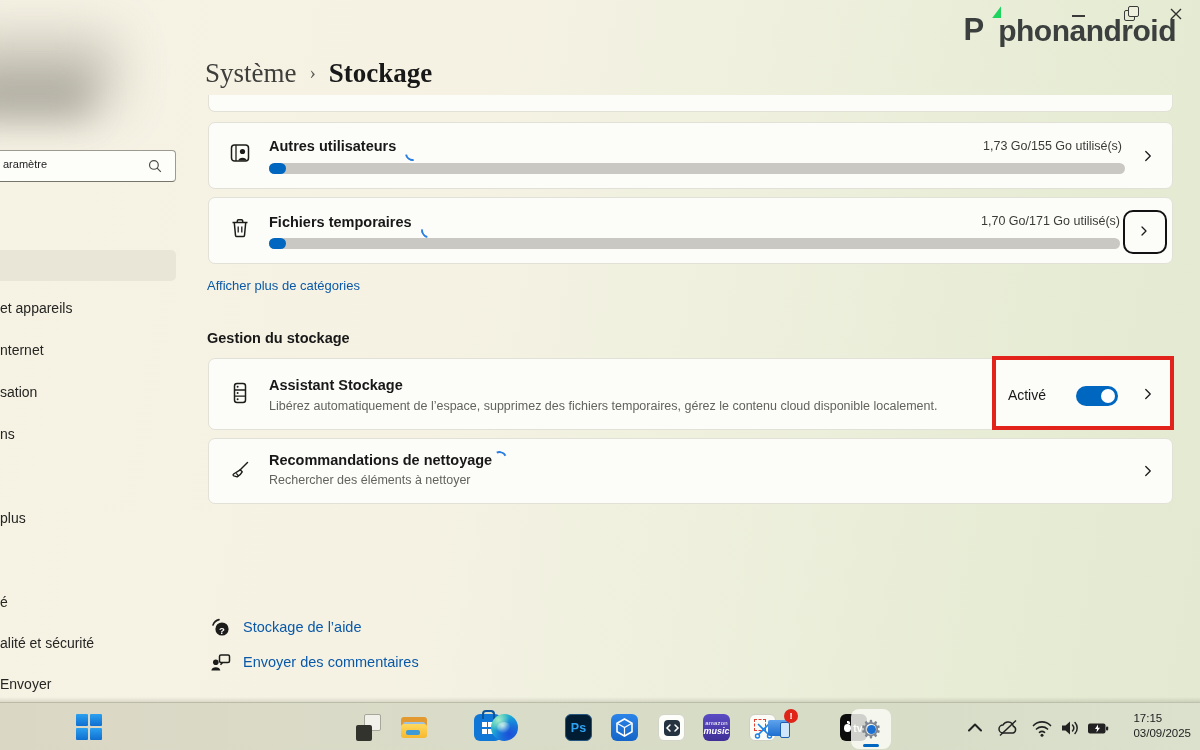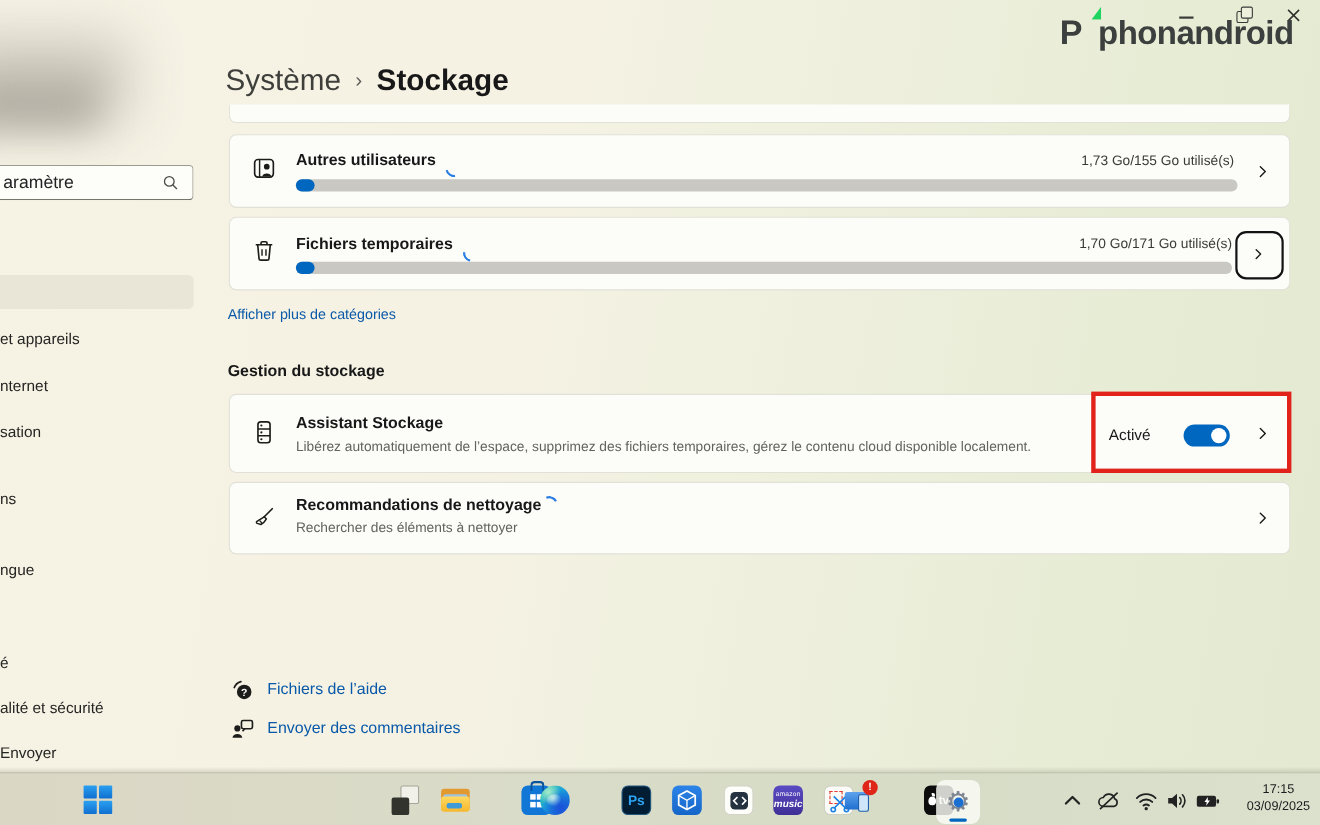--- a/index.html
+++ b/index.html
@@ -14,27 +14,27 @@
   .wm{position:absolute;top:16px;right:24px;display:flex;align-items:flex-start;gap:7px;z-index:5;}
   .wm-logo{position:relative;font-size:31px;font-weight:800;color:#3b3f3e;line-height:28px;}
   .wm-logo i{position:absolute;left:1px;bottom:-2px;width:9px;height:12px;background:#1ed45f;
     clip-path:polygon(0 100%,100% 0,100% 100%);}
   .wm-text{font-size:30px;font-weight:700;letter-spacing:-.5px;color:#3b3f3e;line-height:30px;}
   
   .blob1{position:absolute;left:-45px;top:38px;width:160px;height:70px;background:#8e8b80;filter:blur(26px);opacity:.45;}
   .blob2{position:absolute;left:-40px;top:80px;width:130px;height:38px;background:#6f6d64;filter:blur(18px);opacity:.4;}
   .sb-search{position:absolute;left:-28px;top:150px;width:202px;height:30px;background:#fdfdfa;
     border:1px solid #9b9b90;border-bottom:1.5px solid #75756c;border-radius:4px;}
-  .sb-search .txt{position:absolute;left:30px;top:7px;font-size:16px;color:#222;}
+  .sb-search .txt{position:absolute;left:30px;top:7px;font-size:11px;color:#222;}
   .sb-search svg{position:absolute;right:12px;top:7px;}
   .sb-selected{position:absolute;left:-28px;top:250px;width:204px;height:31px;background:#e9e6d8;border-radius:5px;}
   .sb-item{position:absolute;left:0;height:18px;font-size:14px;color:#252523;white-space:nowrap;}
   
   .main{position:absolute;left:205px;top:0;width:975px;height:702px;}
-  .crumbs{position:absolute;left:0;top:58px;font-size:27px;color:#3e3e3b;white-space:nowrap;}
+  .crumbs{position:absolute;left:0;top:58px;font-size:27px;color:#3e3e3b;white-space:nowrap;font-family:Liberation Serif, serif;}
   .crumbs .sep{font-size:19px;color:#5c5c58;margin:0 13px;vertical-align:3px;}
   .crumbs .current{font-weight:700;color:#181818;}
   .card{position:absolute;left:3px;width:965px;background:#fcfcf9;border:1px solid #e2e1d7;
     border-radius:7px;box-sizing:border-box;}
   .c-sliver{top:95px;height:17px;border-top:none;border-radius:0 0 7px 7px;}
   .c-users{top:122px;height:67px;}
   .c-temp{top:197px;height:67px;}
   .c-assist{top:358px;height:72px;}
   .c-clean{top:438px;height:66px;}
   .c-adv{top:512px;height:67px;}
@@ -117,21 +117,21 @@
   .atv .apl{position:relative;width:7px;height:8px;background:#fff;border-radius:50% 50% 46% 46%;}
   .atv .apl::before{content:'';position:absolute;left:2.5px;top:-3px;width:3px;height:3px;background:#fff;border-radius:0 60% 0 60%;}
   .atv .t{color:#fff;font-size:10.5px;font-weight:700;}
   
   .set-pill{position:absolute;left:851px;top:6px;width:40px;height:40px;background:rgba(251,251,246,.82);border-radius:8px;}
   .set-pill .gear{position:absolute;left:0;top:1px;width:40px;text-align:center;font-size:25px;color:#7e8691;line-height:38px;}
   .set-pill .dot{position:absolute;left:16px;top:16px;width:9px;height:9px;border-radius:50%;background:#1b6fd0;}
   .set-pill .ul{position:absolute;left:12px;bottom:2px;width:16px;height:3px;border-radius:2px;background:#0067c0;}
   
   .tray-ic{position:absolute;top:14px;width:24px;height:22px;}
-  .clock{position:absolute;right:9px;top:8px;text-align:center;font-size:11.5px;line-height:15px;color:#1c1c1c;}
+  .clock{position:absolute;right:9px;top:8px;text-align:left;font-size:11.5px;line-height:15px;color:#1c1c1c;}
 </style>
 </head>
 <body>
 
 <div class="screen">
 
   <div class="win-min"></div>
   <div class="win-restore"></div>
   <div class="win-close">
     <svg width="16" height="16" viewBox="0 0 16 16">
@@ -158,24 +158,24 @@
   </div>
 
   <div class="sb-selected"></div>
 
   <div class="sb-item" style="top:300px">
     <span>et appareils</span></div>
   <div class="sb-item" style="top:342px">
     <span>nternet</span></div>
   <div class="sb-item" style="top:384px">
     <span>sation</span></div>
-  <div class="sb-item" style="top:445px">
+  <div class="sb-item" style="top:426px">
     <span>ns</span></div>
   <div class="sb-item" style="top:510px">
-    <span>ngue</span></div>
+    <span>plus</span></div>
   <div class="sb-item" style="top:594px">
     <span>é</span></div>
   <div class="sb-item" style="top:635px">
     <span>alité et sécurité</span></div>
   <div class="sb-item" style="top:676px">
     <span>Envoyer</span></div>
 
   <div class="main">
 
     <div class="crumbs">
@@ -261,21 +261,21 @@
     </div>
 
 
     <div class="f-icon" style="top:616px">
       <svg width="24" height="24" viewBox="0 0 24 24">
         <path d="M4,9 A8.5,8.5 0 0 1 10,3.6" fill="none" stroke="#1c1c1a" stroke-width="1.6" stroke-linecap="round"></path>
         <circle cx="13" cy="13" r="6.6" fill="#1c1c1a"></circle>
       </svg>
       <span class="q-mark">?</span>
     </div>
-    <a class="f-link" style="top:619px">Fichiers de l’aide</a>
+    <a class="f-link" style="top:619px">Stockage de l’aide</a>
 
     <svg class="f-icon" style="top:651px" width="24" height="24" viewBox="0 0 24 24">
       <rect x="10.5" y="4" width="10" height="7.5" rx="1.5" fill="none" stroke="#1c1c1a" stroke-width="1.5"></rect>
       <path d="M13.5,11.5 l-2,2.3" stroke="#1c1c1a" stroke-width="1.5" fill="none"></path>
       <circle cx="6.8" cy="11.2" r="2.8" fill="#1c1c1a"></circle>
       <path d="M2.3,19.6 a4.6,4.2 0 0 1 9,0 z" fill="#1c1c1a"></path>
     </svg>
     <a class="f-link" style="top:654px">Envoyer des commentaires</a>
 
   </div>

